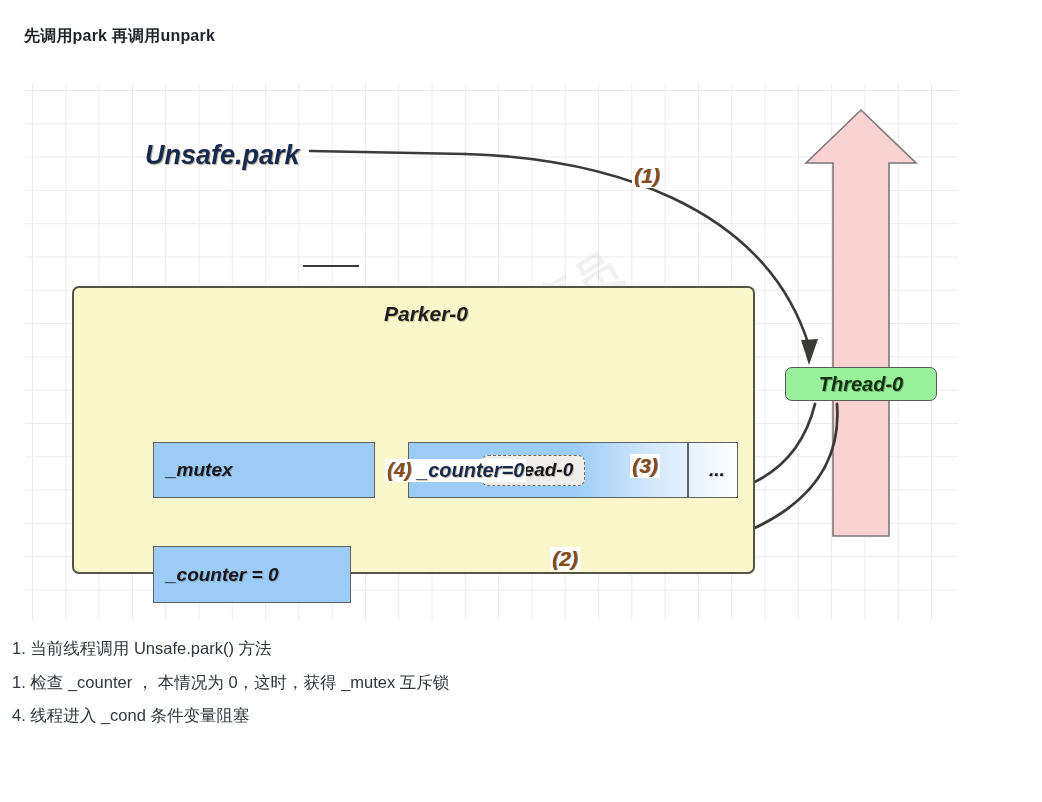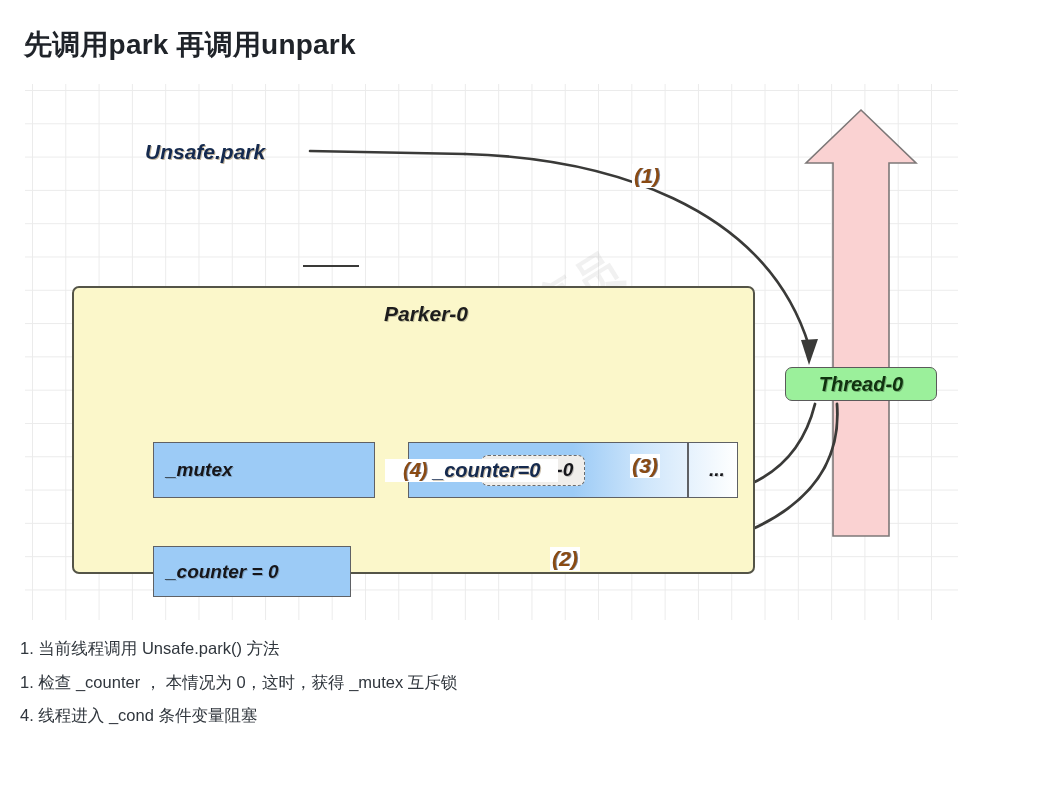--- a/index.html
+++ b/index.html
@@ -13,21 +13,21 @@
     font-family: "Liberation Sans", "DejaVu Sans", sans-serif;
     overflow: hidden;
     position: relative;
   }
 
   
   .page-title {
     position: absolute;
     left: 24px;
     top: 26px;
-    font-size: 28px;
+    font-size: 16px;
     font-weight: bold;
     color: #1f2329;
     letter-spacing: 0.2px;
     white-space: nowrap;
   }
 
   
   .canvas {
     position: absolute;
     left: 25px;
@@ -123,21 +123,21 @@
     left: 79px;
     top: 154px;
     width: 222px;
     height: 56px;
   }
 
   .counter-box {
     left: 79px;
     top: 258px;
     width: 198px;
-    height: 51px;
+    height: 57px;
   }
 
   .cond-box {
     left: 334px;
     top: 154px;
     width: 330px;
     height: 56px;
     background: linear-gradient(to right, #9ccbf6 0%, #9ccbf6 50%, #cfe6fb 72%, #ffffff 100%);
     padding-left: 0;
     position: absolute;
@@ -184,21 +184,21 @@
     font-style: italic;
     color: #16161a;
     text-shadow: 1px 1px 0 rgba(0,0,0,0.20);
   }
 
   
   .unsafe-park {
     position: absolute;
     left: 120px;
     top: 56px;
-    font-size: 21px;
+    font-size: 27px;
     font-weight: bold;
     font-style: italic;
     color: #152a4e;
     text-shadow: 1px 1px 0 rgba(120,90,40,0.45);
     white-space: nowrap;
   }
 
   
   .thread-chip {
     position: absolute;
@@ -240,29 +240,29 @@
 
   .counter-annot {
     position: absolute;
     left: 360px;
     top: 375px;
     font-size: 20px;
     font-weight: bold;
     font-style: italic;
     white-space: nowrap;
     background: #ffffff;
-    padding: 0 18px;
+    padding: 0 2px;
   }
   .counter-annot .num { color: #8a4a12; text-shadow: 1px 0 0 rgba(20,40,90,0.5); }
   .counter-annot .expr { color: #152a4e; text-shadow: 1px 1px 0 rgba(120,90,40,0.4); }
 
   
   .steps {
     position: absolute;
-    left: 20px;
+    left: 12px;
     top: 640px;
     width: 980px;
   }
   .step-item {
     font-size: 16.5px;
     color: #30363d;
     line-height: 1.0;
     margin-bottom: 17px;
     white-space: nowrap;
   }

